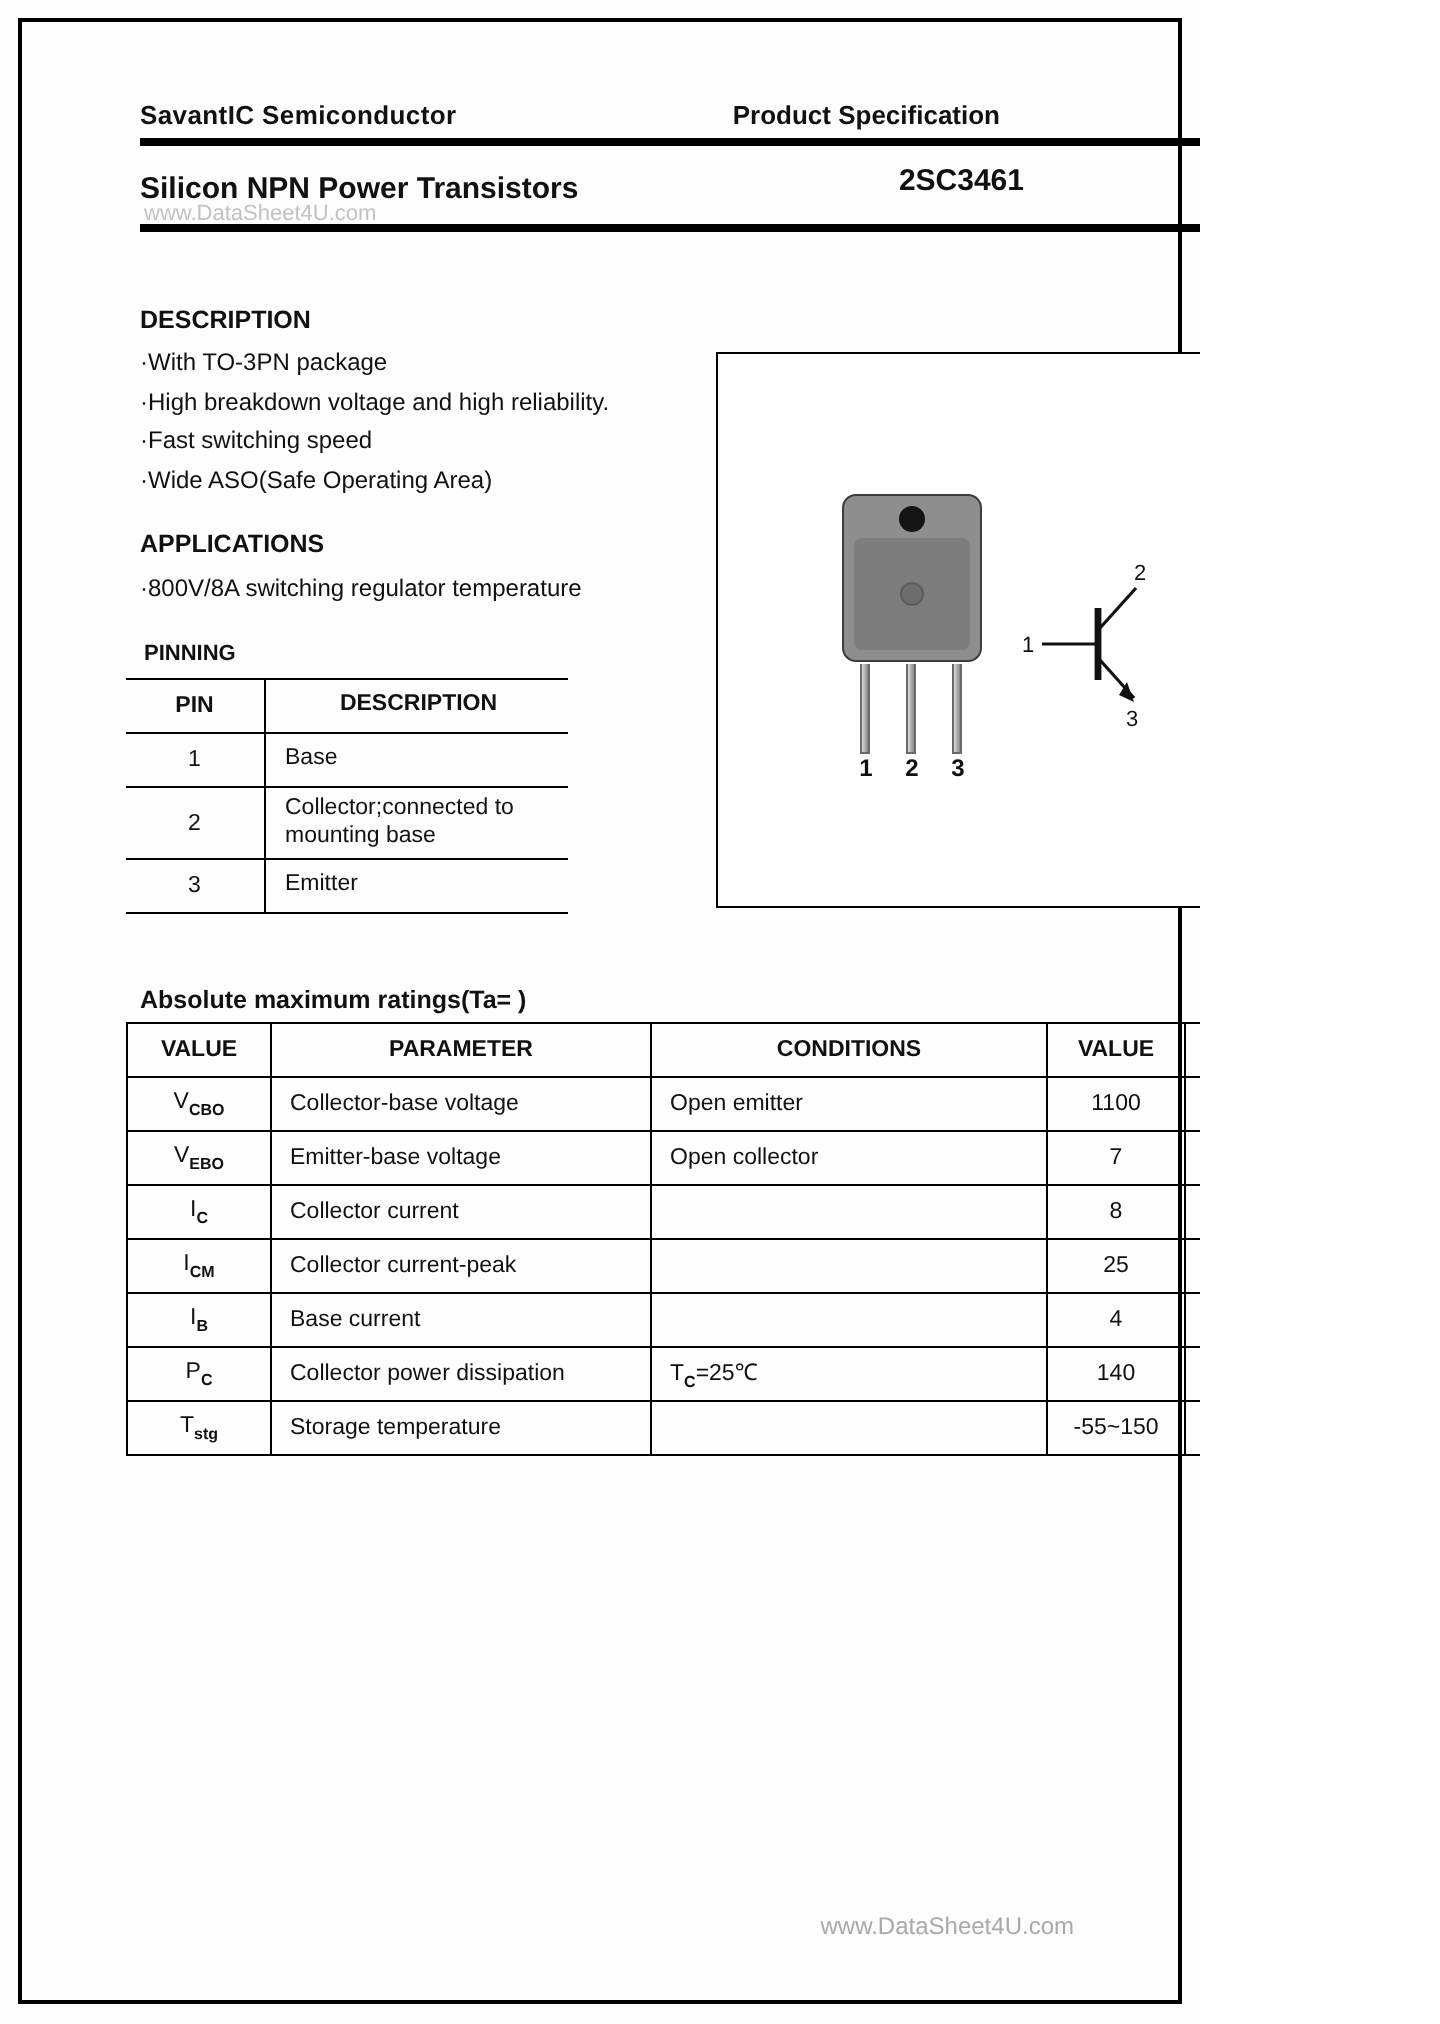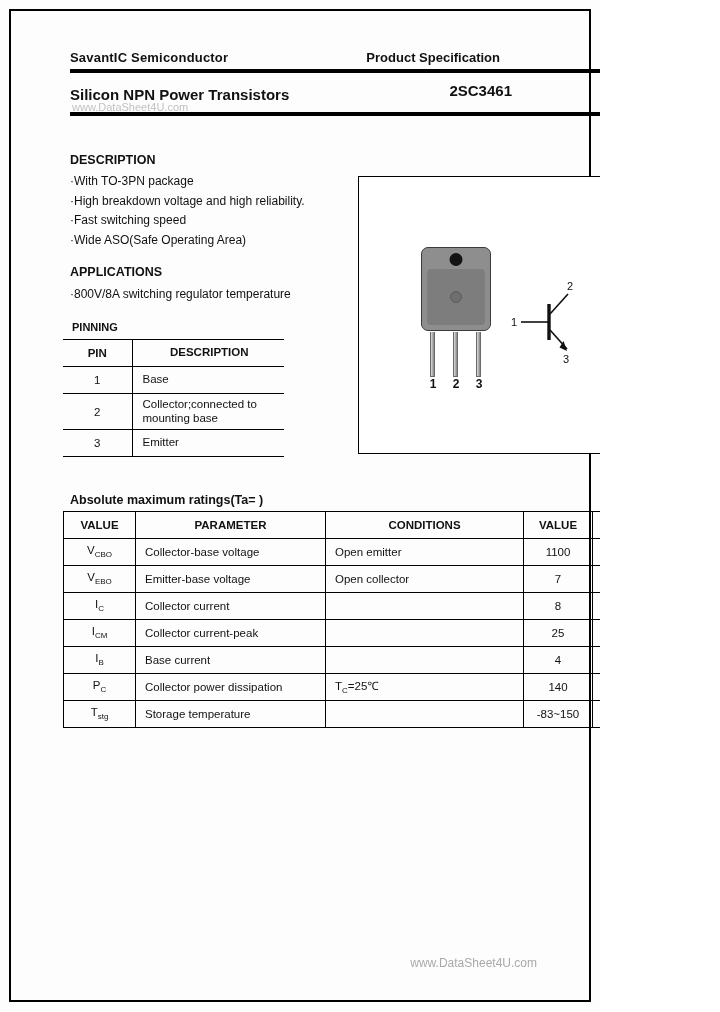--- a/index.html
+++ b/index.html
@@ -47,21 +47,21 @@
   .sym-svg text { font-family:"Liberation Sans", sans-serif; font-size:11px; fill:#111; }
 
   .ratings-head { left:70px; top:493px; }
   .ratings-table { position:absolute; left:63px; top:511px; font-size:11.5px; table-layout:fixed; width:594px; }
   .ratings-table th, .ratings-table td { border:1px solid #000; height:27px; vertical-align:middle; }
   .ratings-table th { font-weight:bold; text-align:center; font-size:11.5px; }
   .c-sym  { text-align:center; }
   .c-param { padding-left:9px; }
   .c-cond  { padding-left:9px; }
   .c-val, .c-unit { text-align:center; }
-  sub { font-size:8px; }
+  sub { font-size:8px;font-weight:bold; }
 </style>
 </head>
 <body>
 
 <div class="page">
   <div class="frame"></div>
 
   <div class="abs company">SavantIC Semiconductor</div>
   <div class="abs spec">Product Specification</div>
   <div class="abs rule rule1"></div>
@@ -192,20 +192,20 @@
         <td class="c-sym"><span>P</span><sub>C</sub></td>
         <td class="c-param">Collector power dissipation</td>
         <td class="c-cond"><span>T</span><sub>C</sub><span>=25℃</span></td>
         <td class="c-val">140</td>
         <td class="c-unit">W</td>
       </tr>
       <tr>
         <td class="c-sym"><span>T</span><sub>stg</sub></td>
         <td class="c-param">Storage temperature</td>
         <td class="c-cond"></td>
-        <td class="c-val">-83~150</td>
+        <td class="c-val">-55~150</td>
         <td class="c-unit">℃</td>
       </tr>
     </tbody>
   </table>
 
   <div class="abs wm-bottom">www.DataSheet4U.com</div>
 </div>
 
 </body></html>

